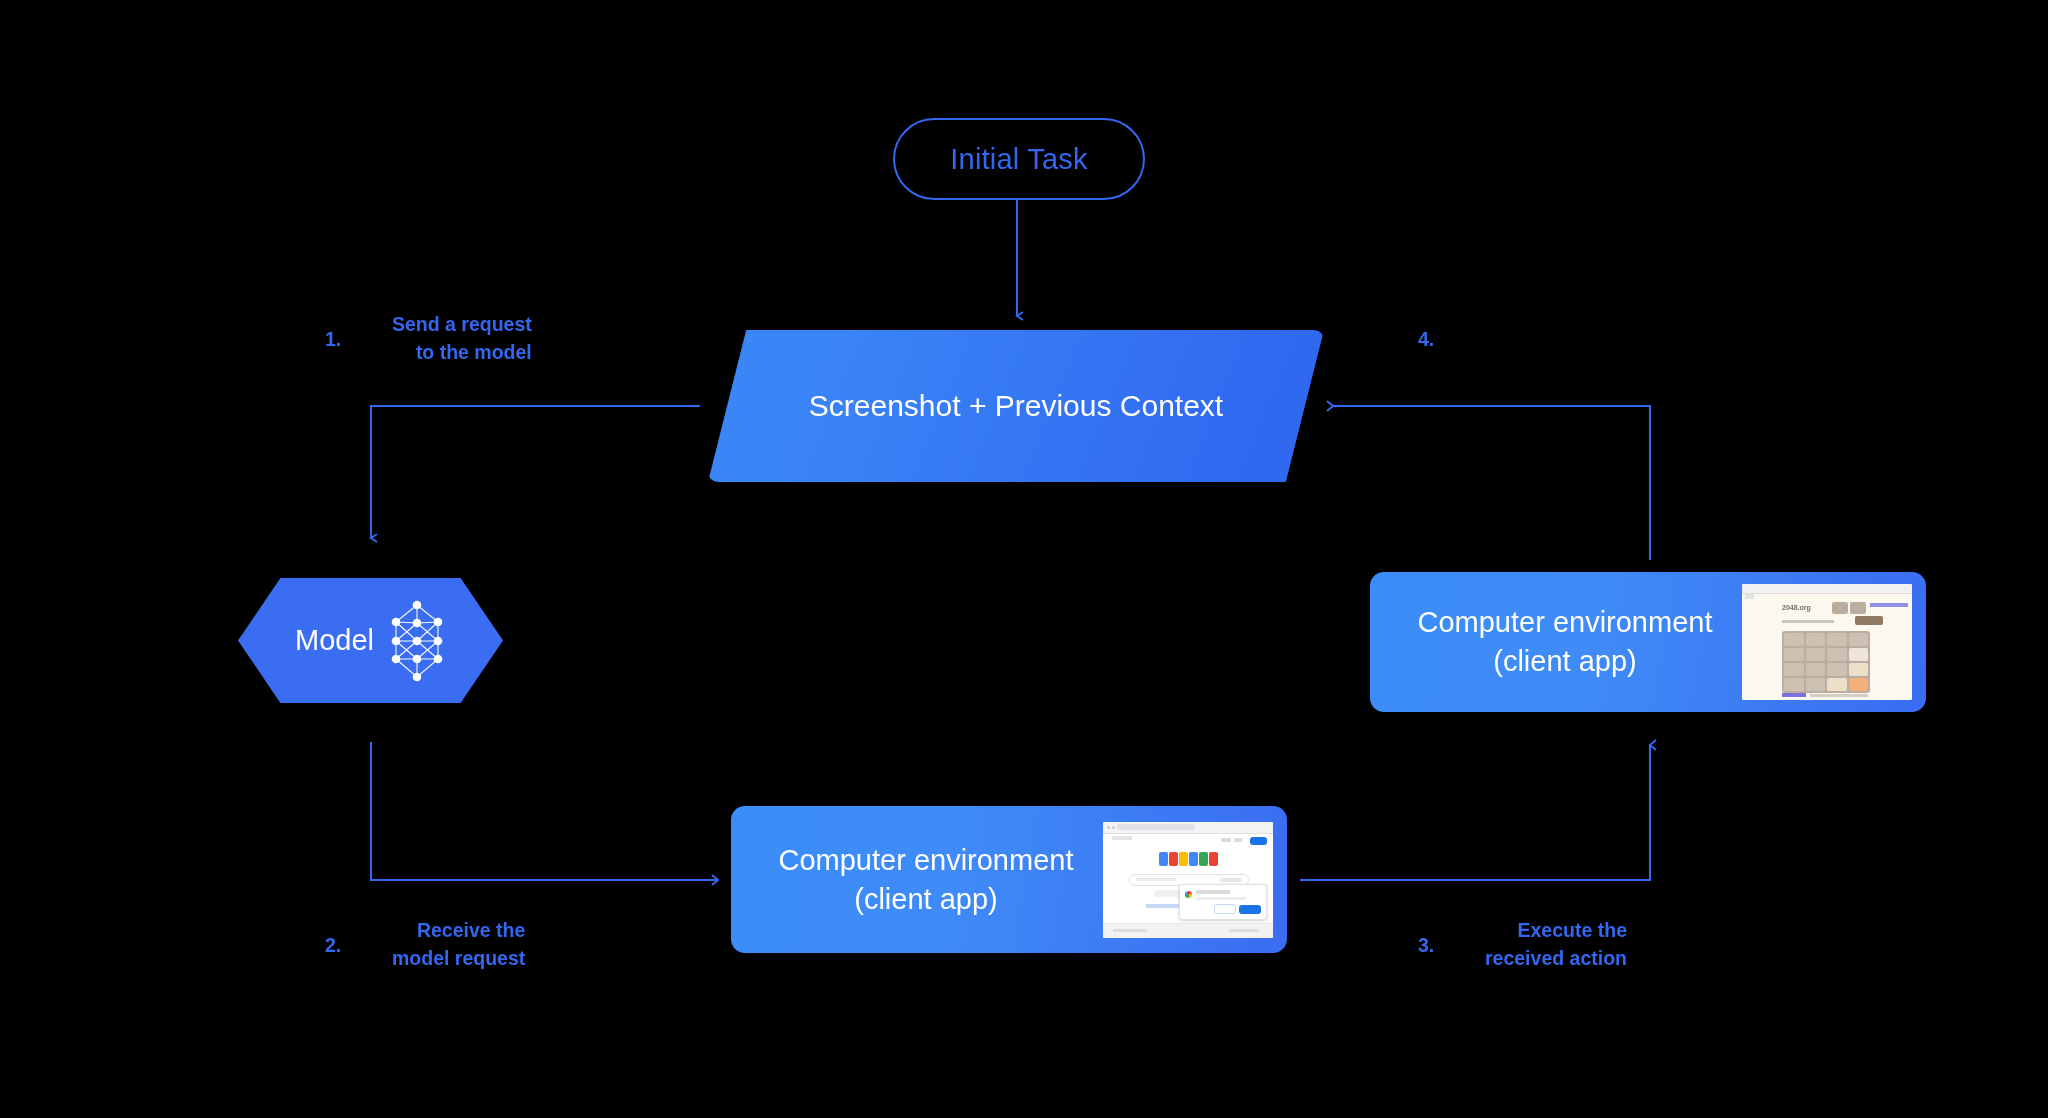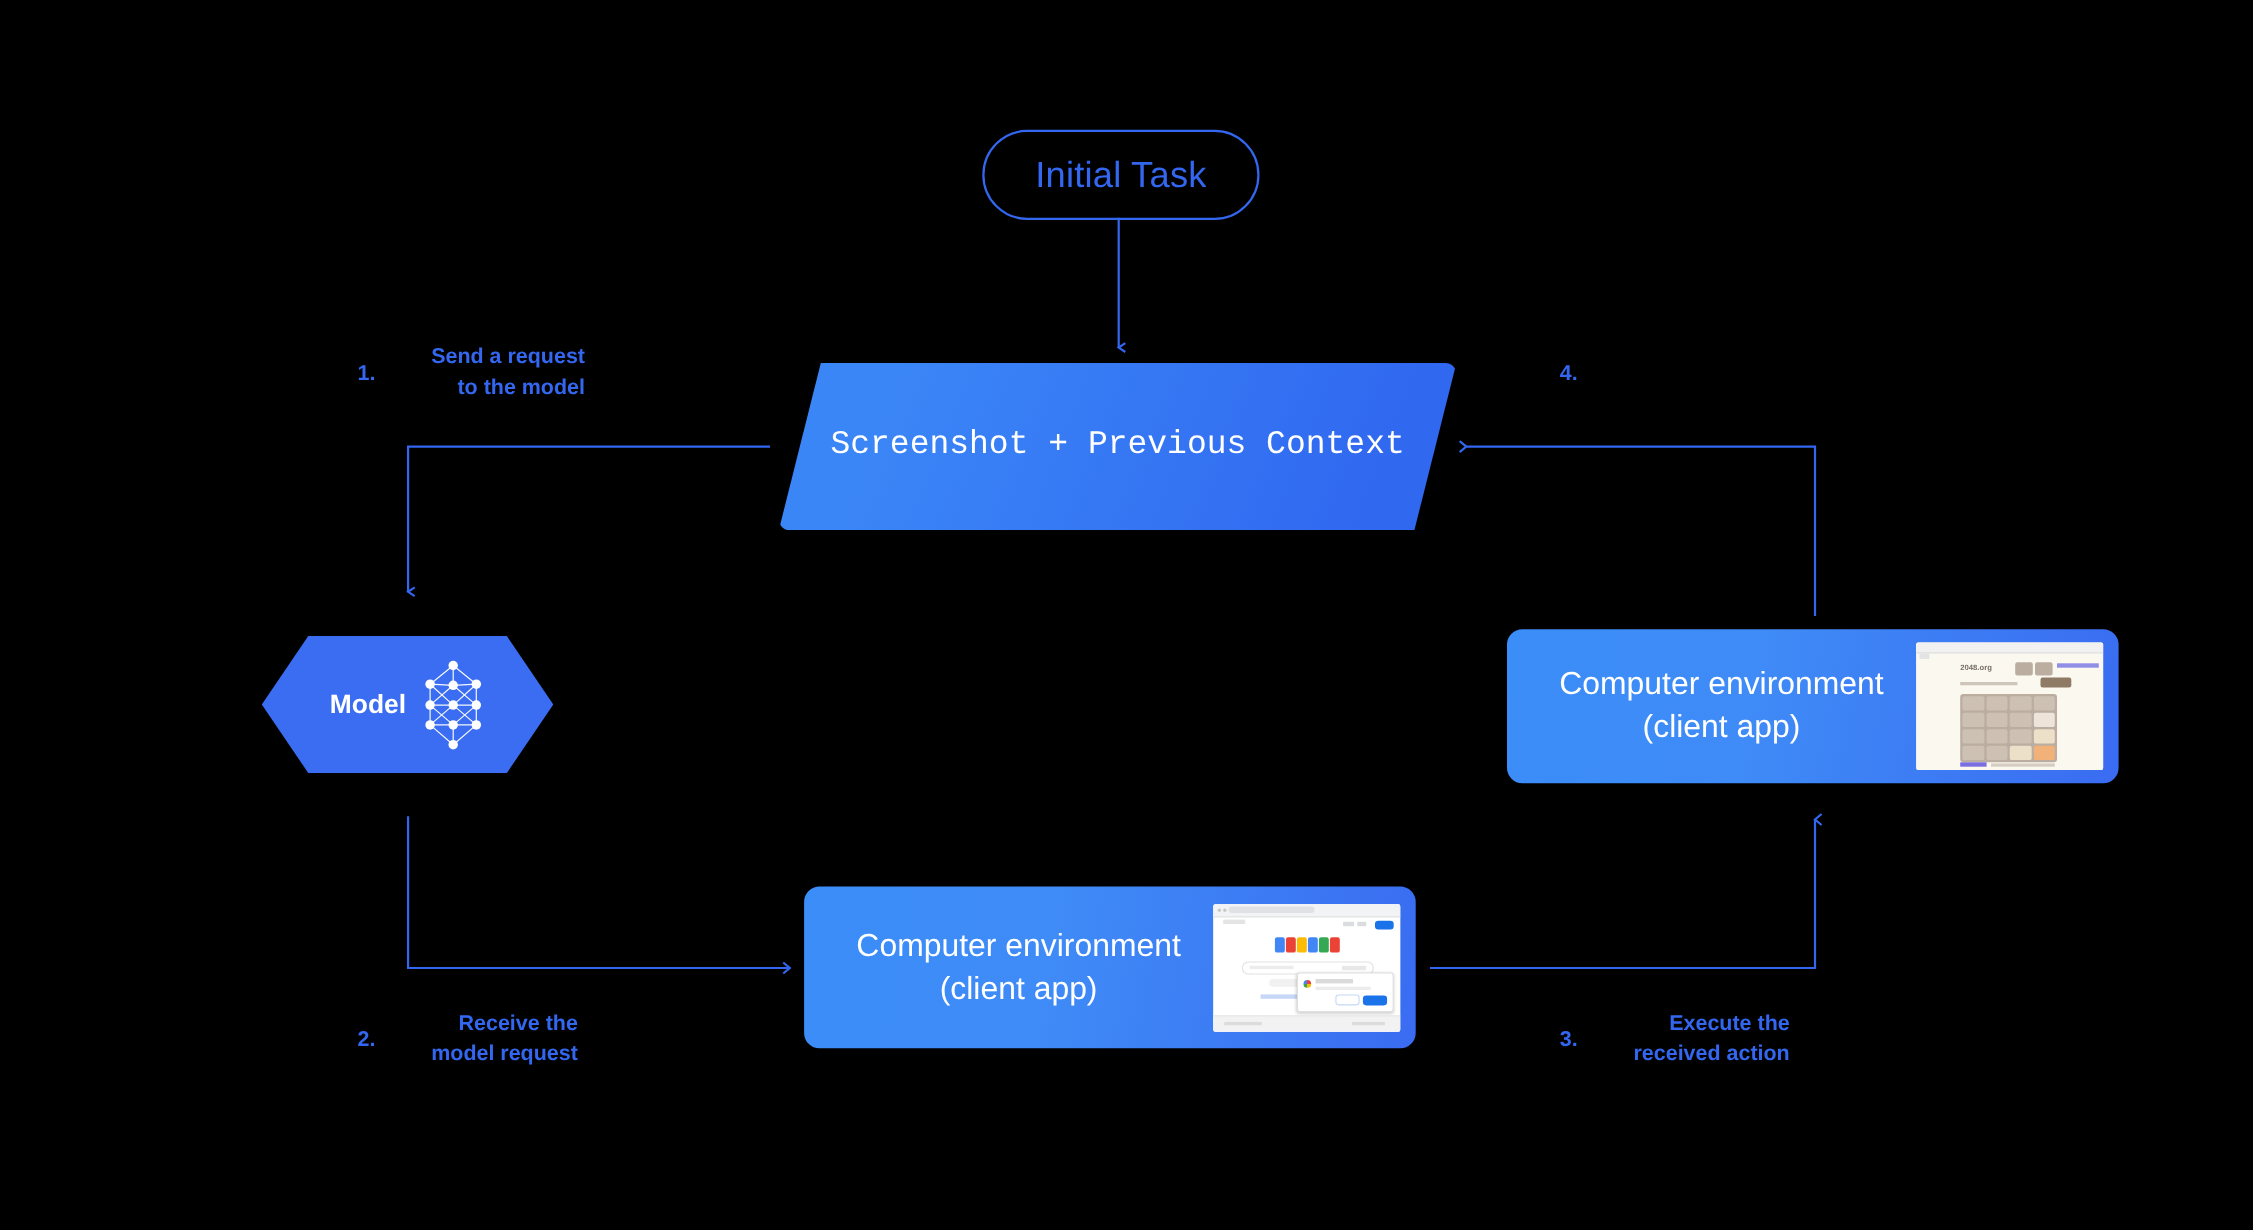--- a/index.html
+++ b/index.html
@@ -5,41 +5,41 @@
   html,body{margin:0;padding:0;background:#000;}
   body{width:2048px;height:1118px;position:relative;overflow:hidden;
        font-family:"Liberation Sans",sans-serif;color:#fff;}
   .stage{position:absolute;inset:0;}
 
   
   #initial-task{
     position:absolute;left:893px;top:118px;width:248px;height:78px;
     border:2.5px solid #3367f0;border-radius:44px;
     display:flex;align-items:center;justify-content:center;
-    color:#3367f0;font-size:33px;letter-spacing:.2px;
+    color:#3367f0;font-size:29px;letter-spacing:.2px;
   }
 
   
   #context-node{
     position:absolute;left:708px;top:330px;width:616px;height:152px;
     background:linear-gradient(112deg,#3b86f7 0%,#3b86f7 16%,#3068f0 88%);
     clip-path:polygon(6.2% 0%,100% 0%,93.8% 100%,0% 100%);
     border-radius:10px;
     display:flex;align-items:center;justify-content:center;text-align:center;
   }
-  #context-node .lbl{font-size:30px;line-height:1.33;font-weight:400;font-family:Liberation Mono, monospace;}
+  #context-node .lbl{font-size:30px;line-height:1.33;font-weight:400;}
 
   
   #model-node{
     position:absolute;left:238px;top:578px;width:265px;height:125px;
     background:#3b6df2;
     clip-path:polygon(16% 0%,84% 0%,100% 50%,84% 100%,16% 100%,0% 50%);
     display:flex;align-items:center;justify-content:center;gap:14px;
   }
-  #model-node .lbl{font-size:24px;font-weight:bold;}
+  #model-node .lbl{font-size:29px;}
   #model-node svg{display:block;}
 
   
   .env-card{
     position:absolute;border-radius:14px;
     background:linear-gradient(100deg,#3b8df8 0%,#3f8bf7 40%,#3a6cf1 100%);
     display:flex;align-items:center;
   }
   #env-right{left:1370px;top:572px;width:556px;height:140px;}
   #env-bottom{left:731px;top:806px;width:556px;height:147px;}

